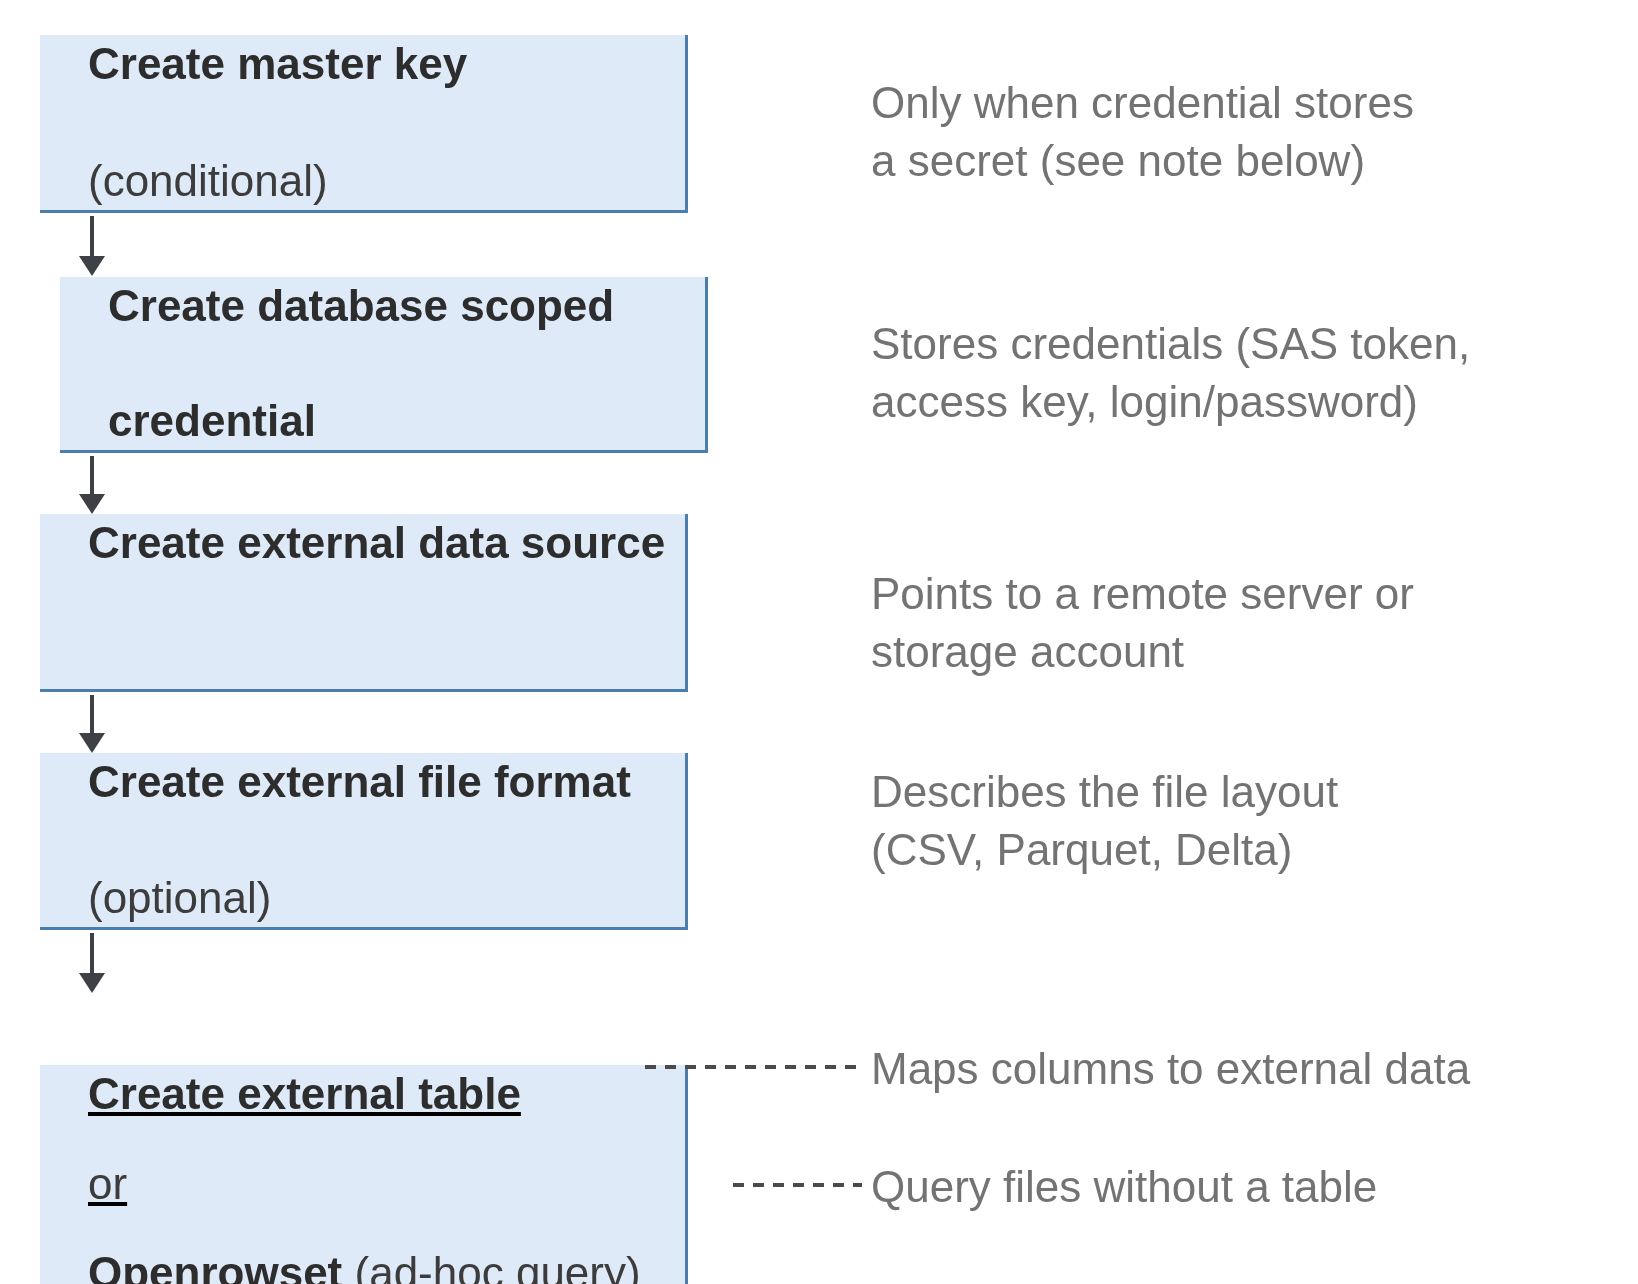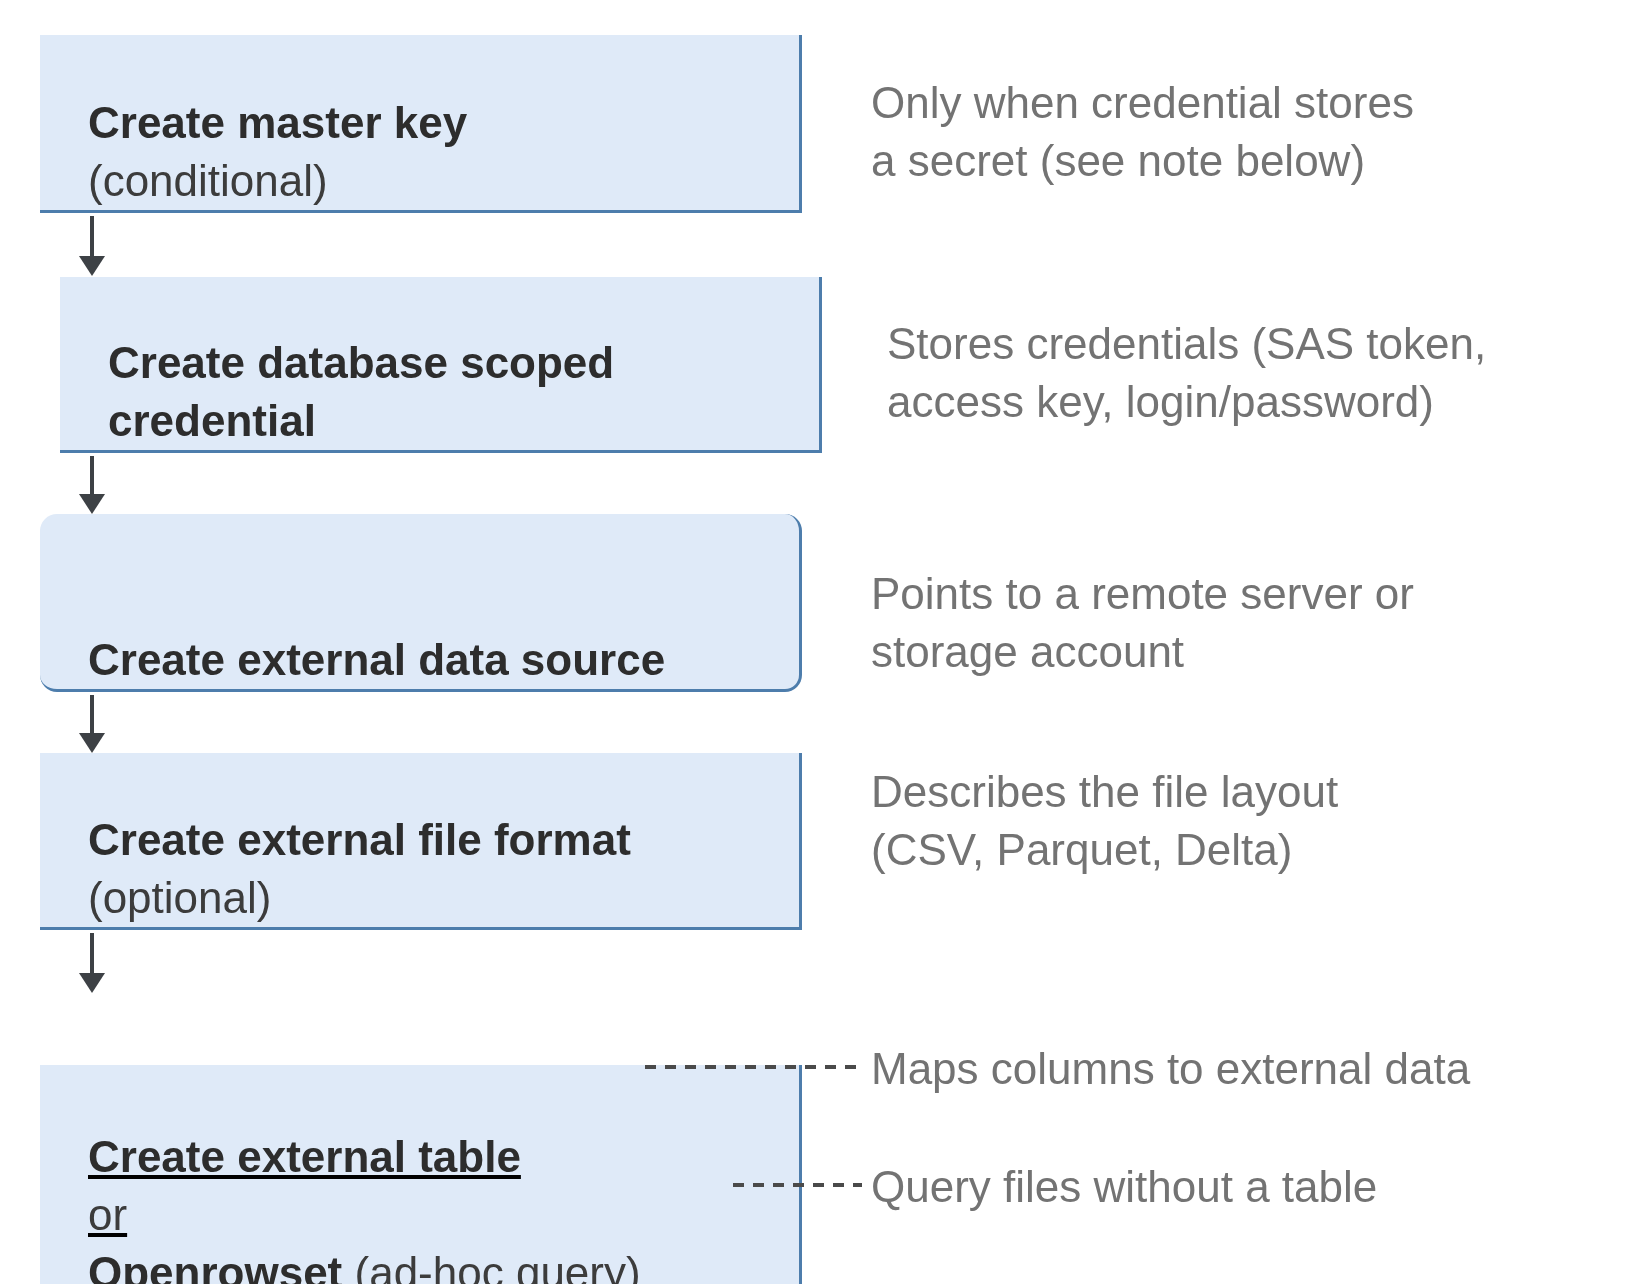--- a/index.html
+++ b/index.html
@@ -5,26 +5,26 @@
   html,body{margin:0;padding:0;background:#ffffff;}
   .canvas{
     position:relative;
     width:1638px;height:1284px;
     background:#ffffff;
     font-family:"Liberation Sans", sans-serif;
     overflow:hidden;
   }
   .box{
     position:absolute;
-    left:40px;width:762px;
+    left:40px;width:648px;
     background:#dfeaf8;
     border-right:3px solid #4d7dac;
     border-bottom:3px solid #4d7dac;
     box-sizing:border-box;
-    display:flex;flex-direction:column;justify-content:flex-end;
+    display:flex;flex-direction:column;justify-content:space-between;
     padding-left:48px;padding-right:10px;
   }
   .bline{
     font-size:44px;line-height:58px;color:#3c3c3c;white-space:nowrap;
   }
   .bold{font-weight:bold;color:#2d2d2d;}
   .note{
     position:absolute;left:871px;
   }
   .nline{
@@ -62,31 +62,31 @@
 
   <div class="arrow" style="top:216px;height:60px;">
     <div class="stem"></div>
     <div class="head"></div>
   </div>
 
   <div class="box" style="top:277px;height:176px;margin-left:20px;">
     <div class="bline bold">Create database scoped</div>
     <div class="bline bold">credential</div>
   </div>
-  <div class="note" style="top:315px;margin-left:16px;">
+  <div class="note" style="top:315px;">
     <div class="nline">Stores credentials (SAS token,</div>
     <div class="nline">access key, login/password)</div>
   </div>
 
   <div class="arrow" style="top:456px;height:58px;">
     <div class="stem"></div>
     <div class="head"></div>
   </div>
 
-  <div class="box" style="top:514px;height:178px;border-radius:17px;">
+  <div class="box" style="top:514px;height:178px;">
     <div class="bline bold">Create external data source</div>
   </div>
   <div class="note" style="top:553px;margin-top:12px;">
     <div class="nline">Points to a remote server or</div>
     <div class="nline">storage account</div>
   </div>
 
   <div class="arrow" style="top:695px;height:58px;">
     <div class="stem"></div>
     <div class="head"></div>

